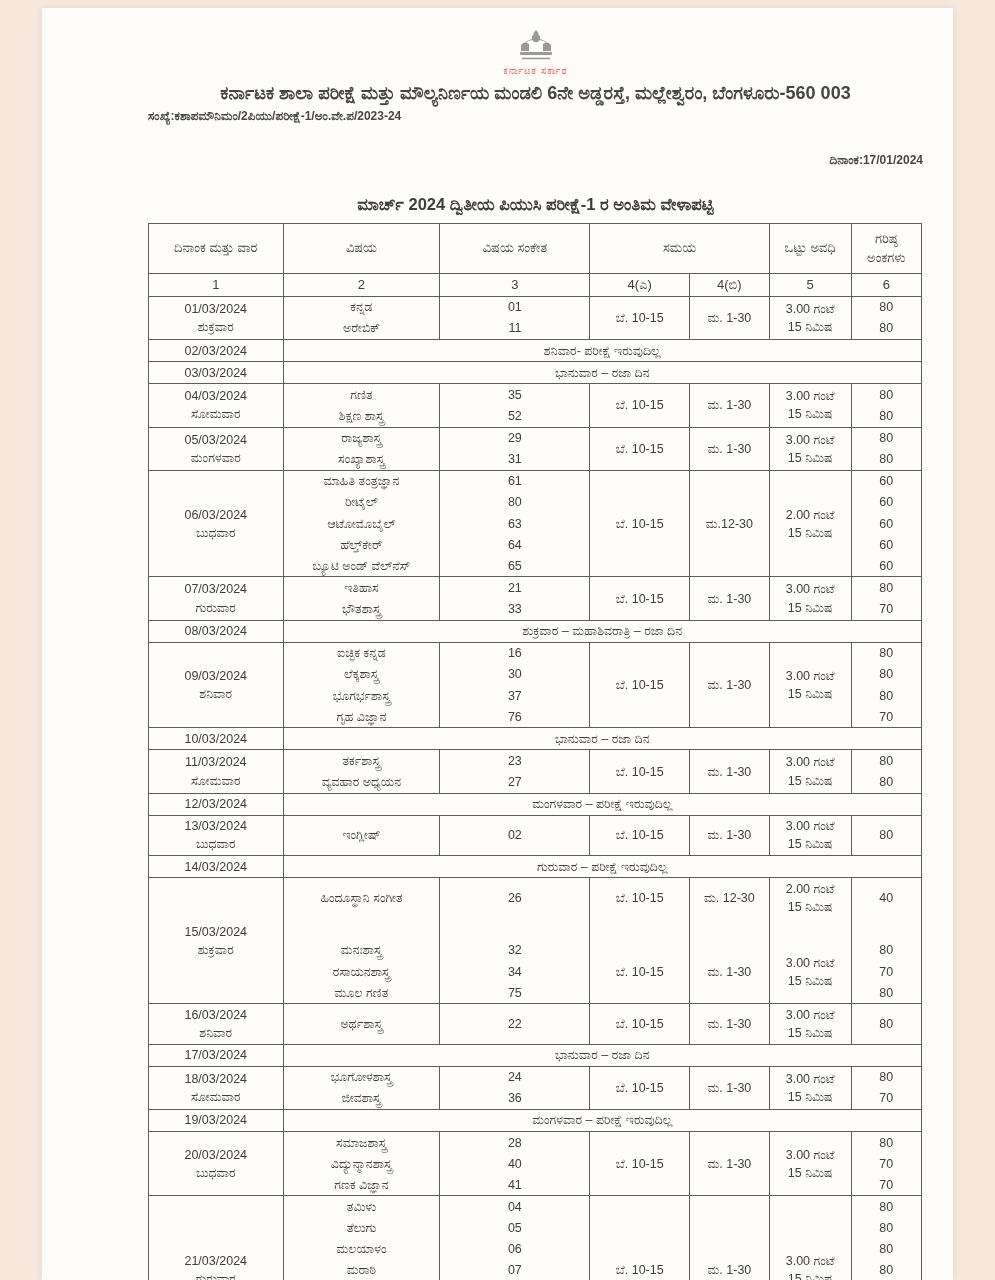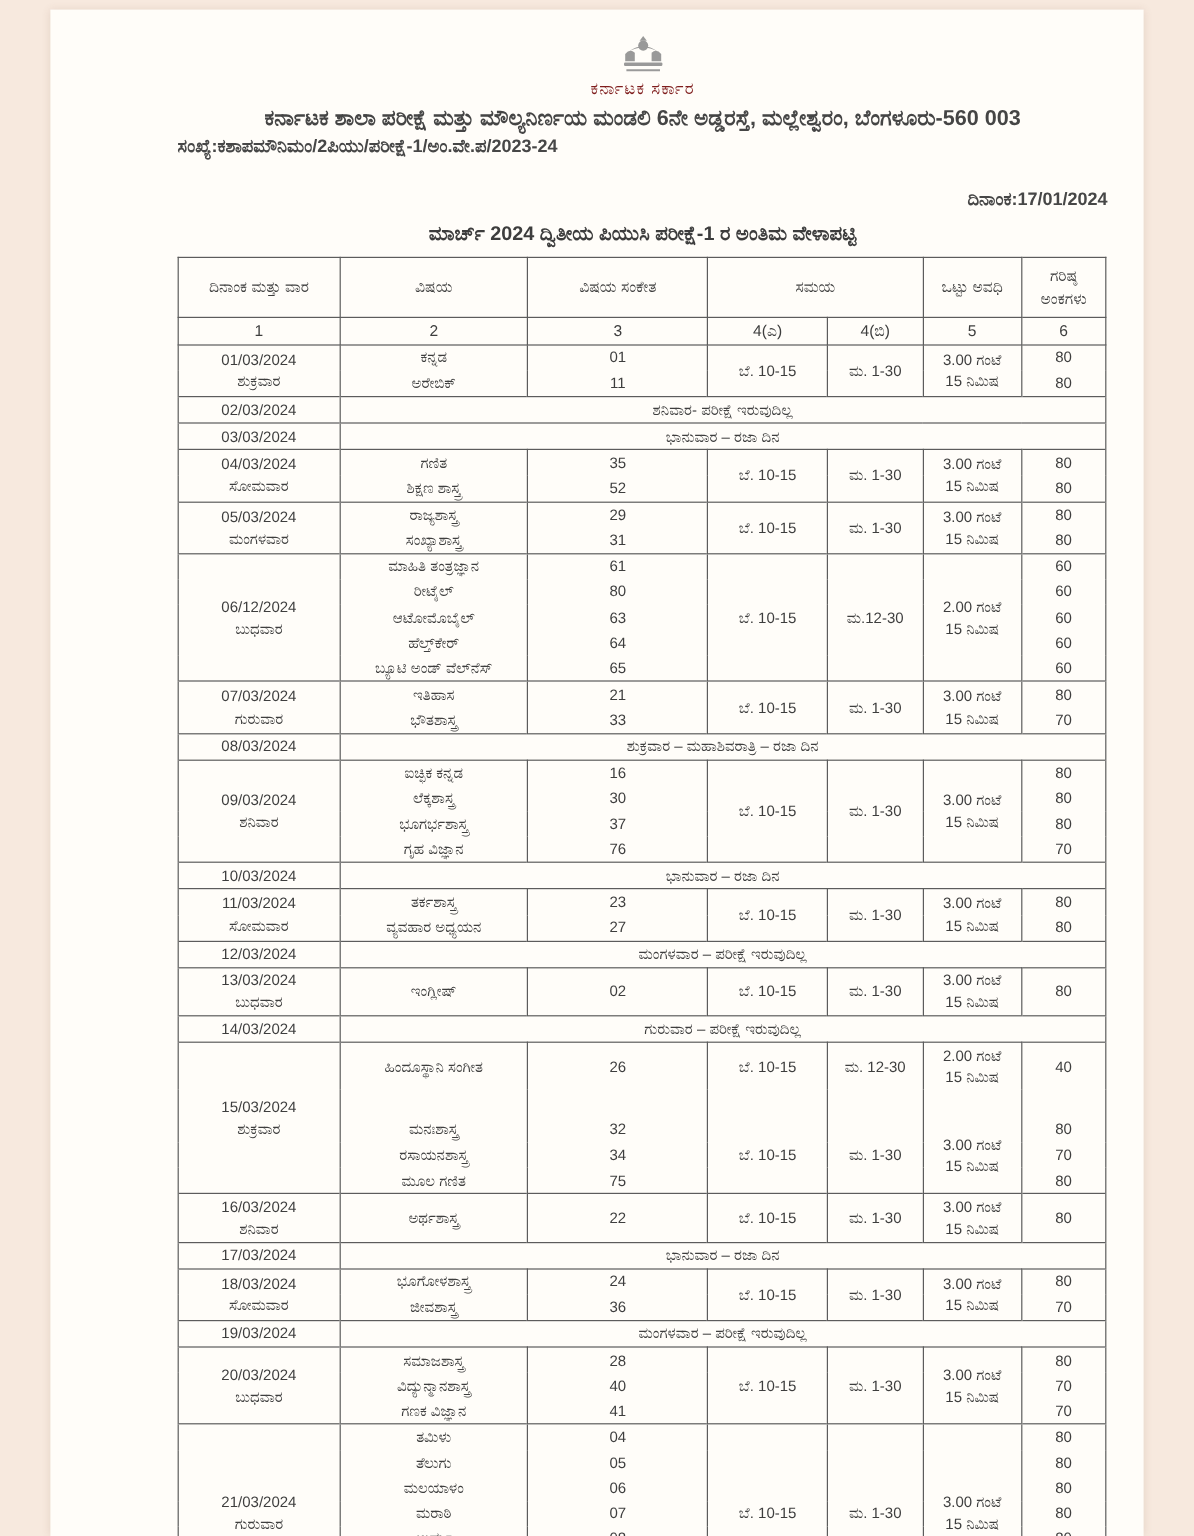--- a/index.html
+++ b/index.html
@@ -16,29 +16,29 @@
     left: 42px; top: 8px;
     width: 911px; height: 1272px;
     background: #fffdf9;
     box-shadow: 0 0 7px rgba(120,80,60,.14);
   }
   .doc-header {
     margin: 20px 30px 0 106px;
     text-align: center;
   }
   .emblem-wrap { height: 34px; }
-  .gov-name { font-size: 14px; letter-spacing: 1px; margin-top: 3px; color: #7f1d1d; }
+  .gov-name { font-size: 10px; letter-spacing: 1px; margin-top: 3px; color: #ef4444; }
   .board-line { font-size: 18px; font-weight: bold; margin-top: 6px; color: #454545; }
   .ref-row {
     display: flex; justify-content: space-between;
-    font-size: 15px; margin-top: 5px; color: #474747;
+    font-size: 12px; margin-top: 5px; color: #474747;
   }
   .ref-row .ref-no { font-weight: bold; }
   .ref-row .ref-date { font-weight: bold; margin-top: 44px; }
-  .doc-title { font-size: 16.5px; font-weight: bold; margin-top: 11px; color: #3d3d3d; }
+  .doc-title { font-size: 16.5px; font-weight: bold; margin-top: 28px; color: #3d3d3d; }
 
   table.timetable {
     border-collapse: collapse;
     table-layout: fixed;
     width: 774px;
     margin: 9px 0 0 106px;
     font-size: 12.5px;
     color: #3e3e3e;
   }
   table.timetable td, table.timetable th {
@@ -175,21 +175,21 @@
 15 ನಿಮಿಷ</td>
           <td>80</td>
         </tr>
         <tr>
           <td>ಸಂಖ್ಯಾಶಾಸ್ತ್ರ</td>
           <td>31</td>
           <td>80</td>
         </tr>
         <tr class="row-start">
           <td class="date-cell" rowspan="5">
-            <div>06/12/2024</div>
+            <div>06/03/2024</div>
             <div>ಬುಧವಾರ</div>
           </td>
           <td>ಮಾಹಿತಿ ತಂತ್ರಜ್ಞಾನ</td>
           <td>61</td>
           <td class="time-cell" rowspan="5">ಬೆ. 10-15</td>
           <td class="time-cell" rowspan="5">ಮ.12-30</td>
           <td class="dur-cell" rowspan="5">2.00 ಗಂಟೆ
 15 ನಿಮಿಷ</td>
           <td>60</td>
         </tr>

